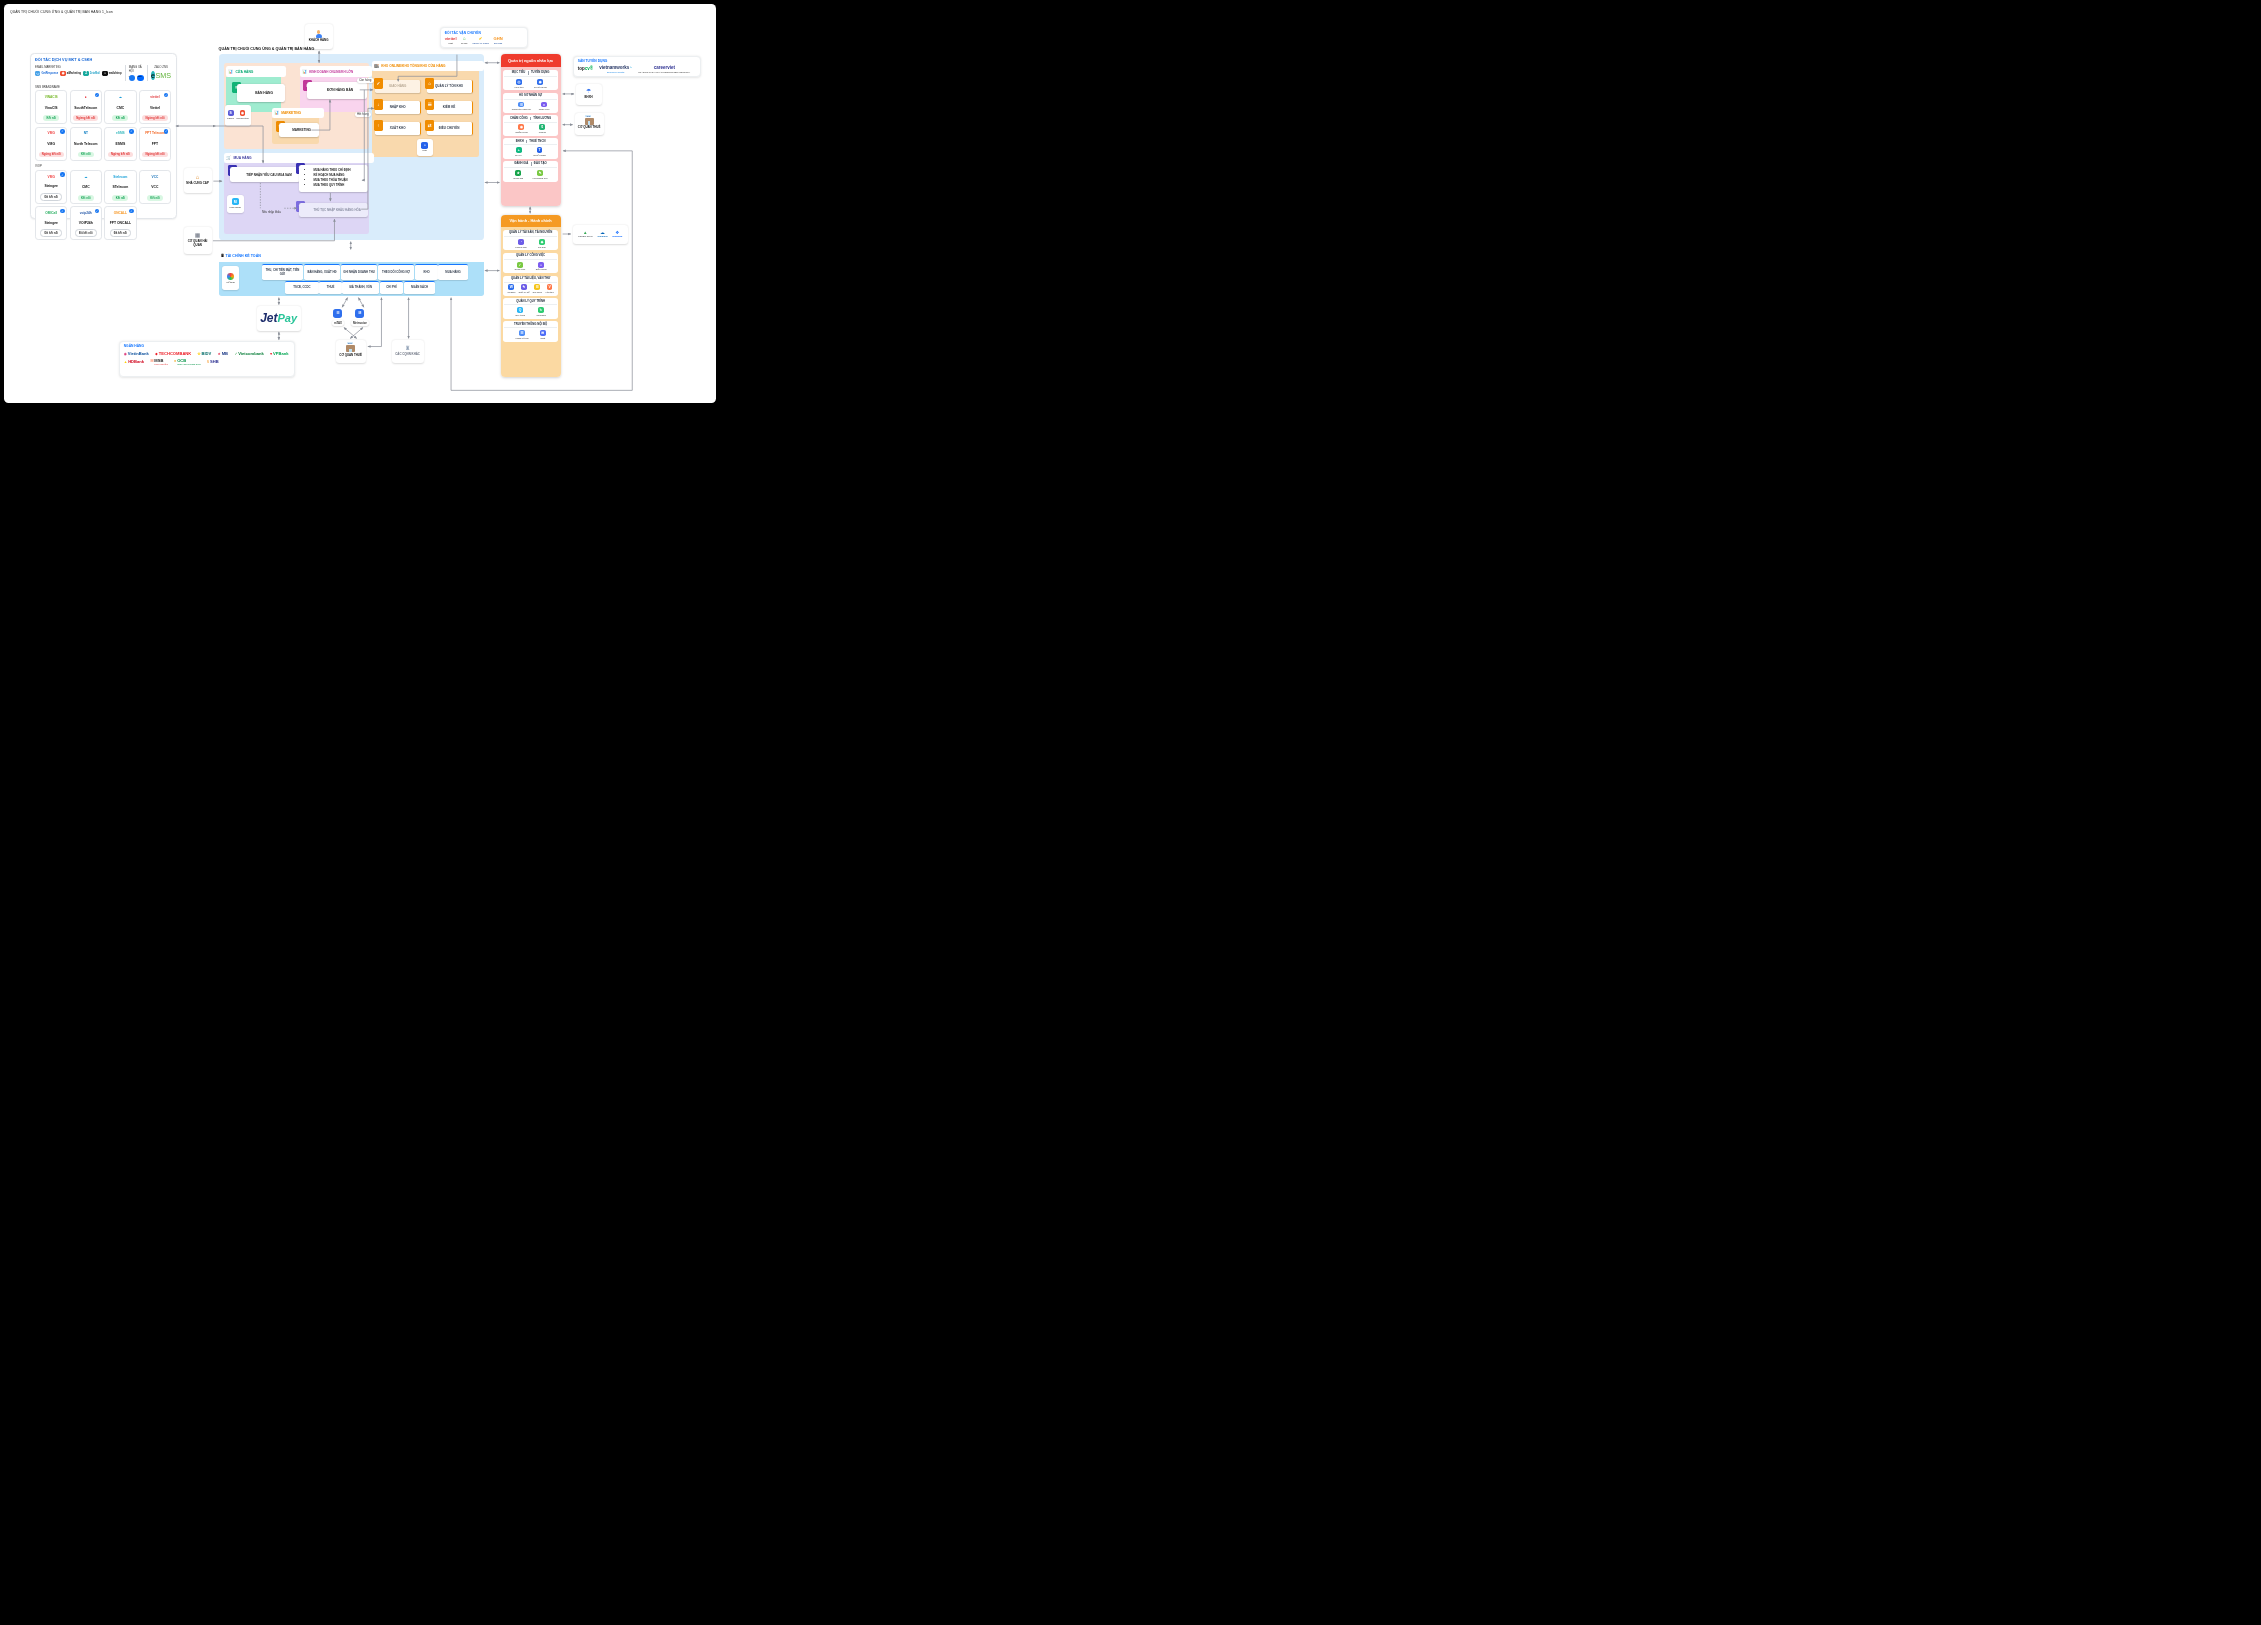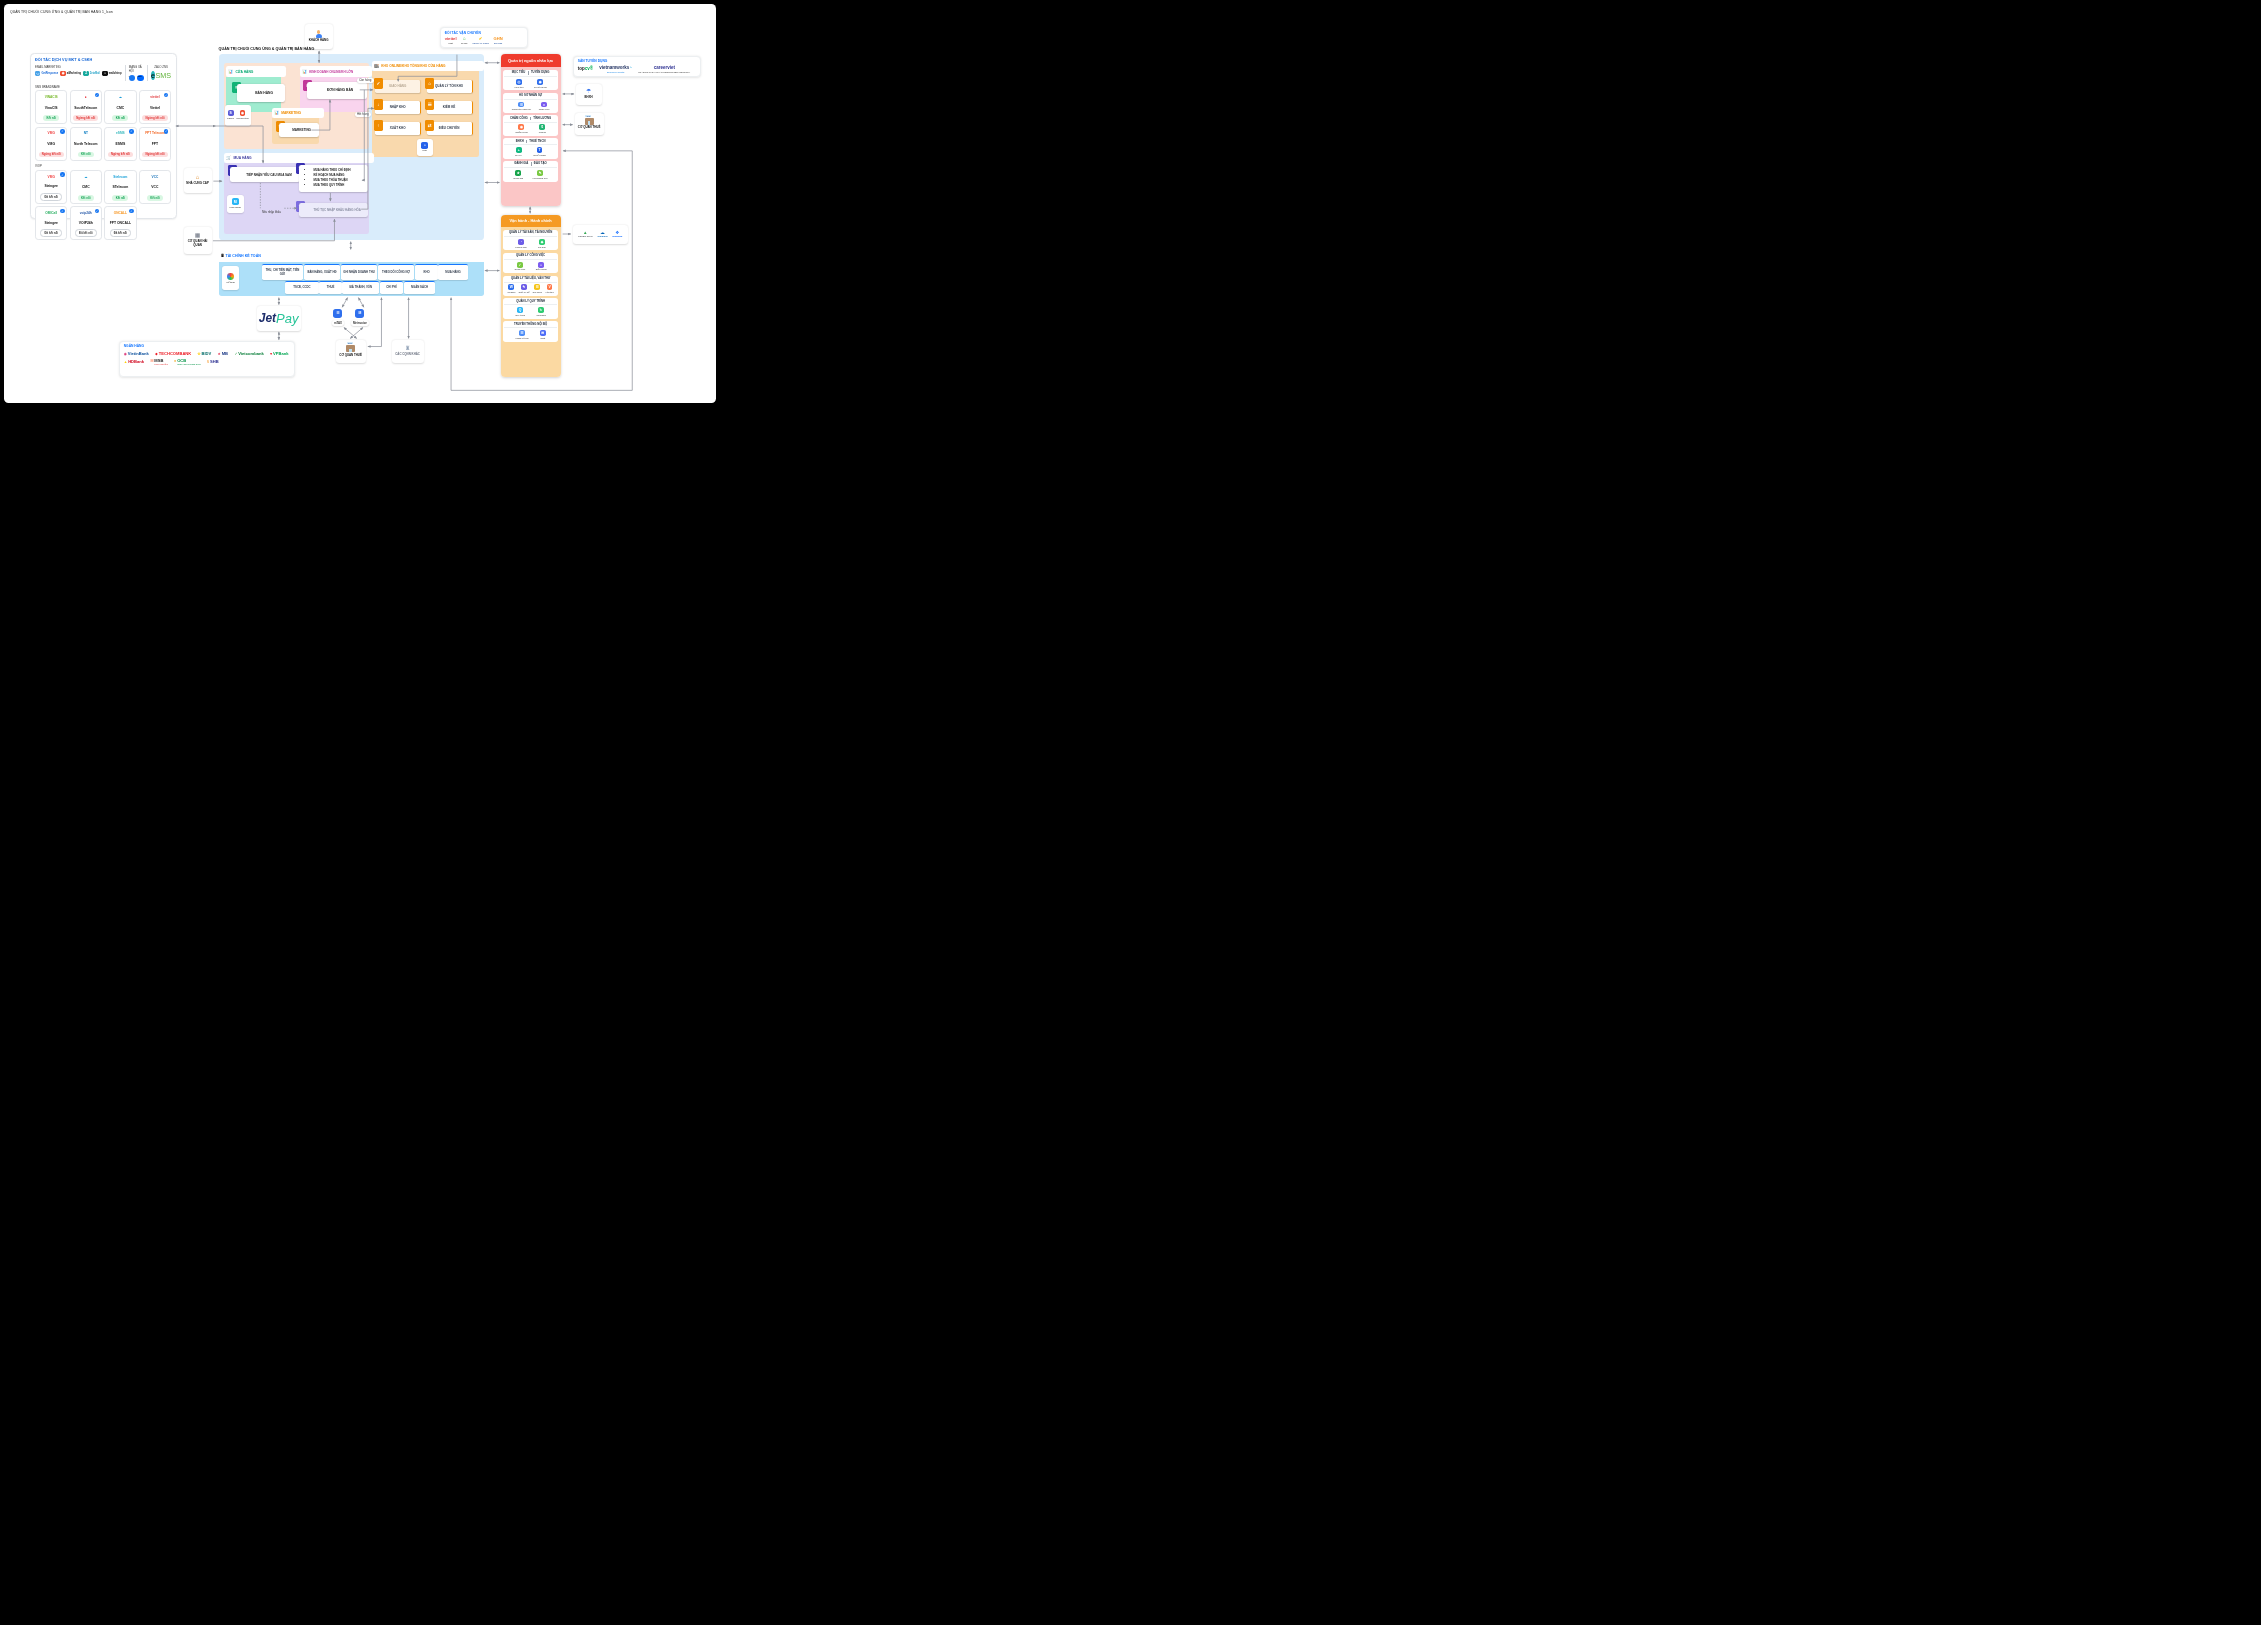--- a/index.html
+++ b/index.html
@@ -682,21 +682,21 @@
 
       <span class="storage-item">
         <span style="font-size: 4.5px; color: rgb(0, 97, 255);">❖</span>
         <span style="font-size: 2.4px; font-weight: bold; color: rgb(0, 97, 255);">Dropbox</span>
       </span>
     </span>
   </div>
 
   <div class="abs node" style="left:253px;top:302px;width:44px;height:25px;flex-direction:row;gap:0;">
     <span style="font-size: 12px; font-weight: bold; font-style: italic; color: rgb(29, 45, 107);">Jet</span>
-    <span style="font-size: 13px; font-weight: normal; font-style: italic; color: rgb(39, 196, 152);">Pay</span>
+    <span style="font-size: 11px; font-weight: bold; font-style: italic; color: rgb(39, 196, 152);">Pay</span>
   </div>
 
   <div class="abs" style="left:328px;top:305px;display:flex;gap:6.3px;">
     <span style="display:flex;gap:6.3px;">
       <span class="sapp">
         <span class="aic" style="width: 9px; height: 9px; border-radius: 2.7px; background: rgb(47, 111, 237);">☰</span>
         <span class="flowpill" style="margin-top:1.4px;font-weight:bold;">mTAX</span>
       </span>
 
       <span class="sapp">

